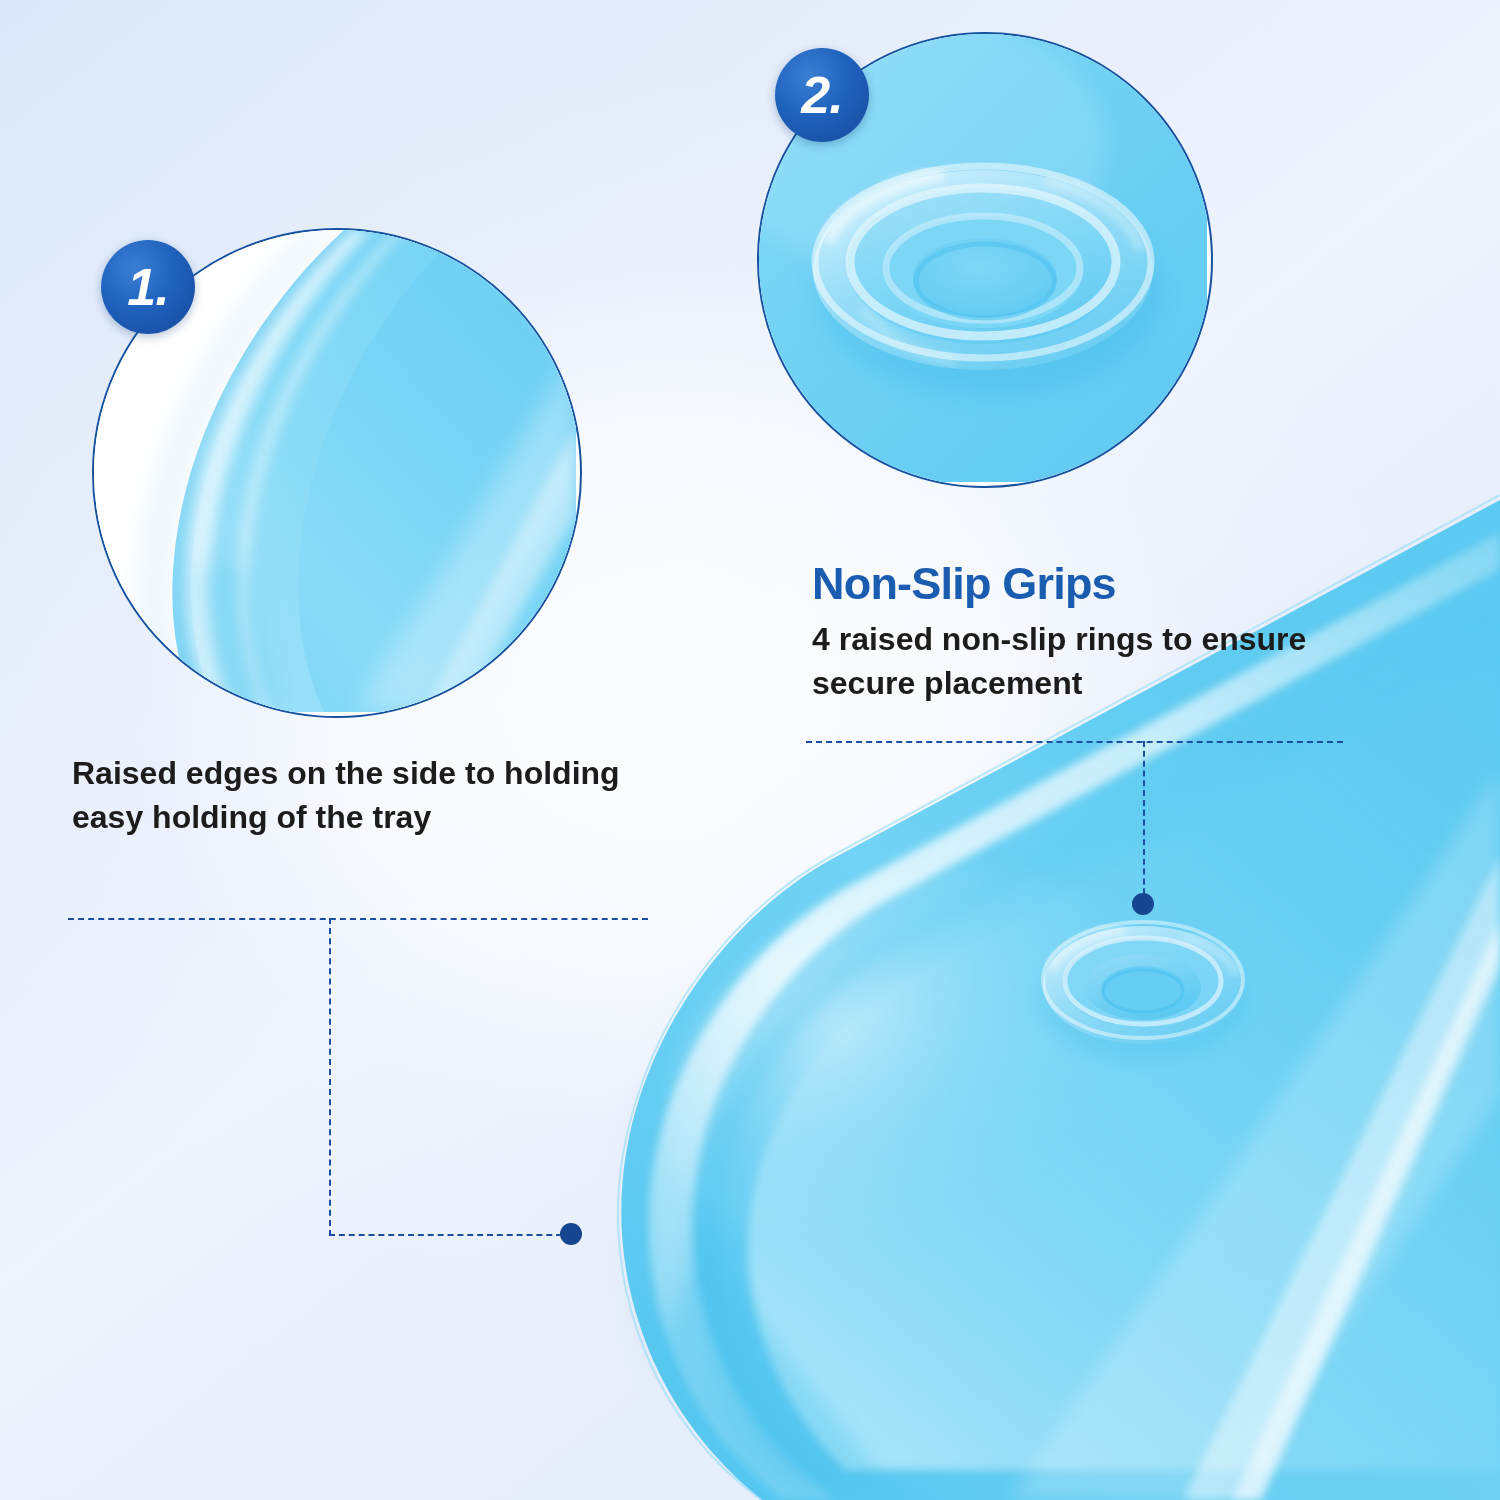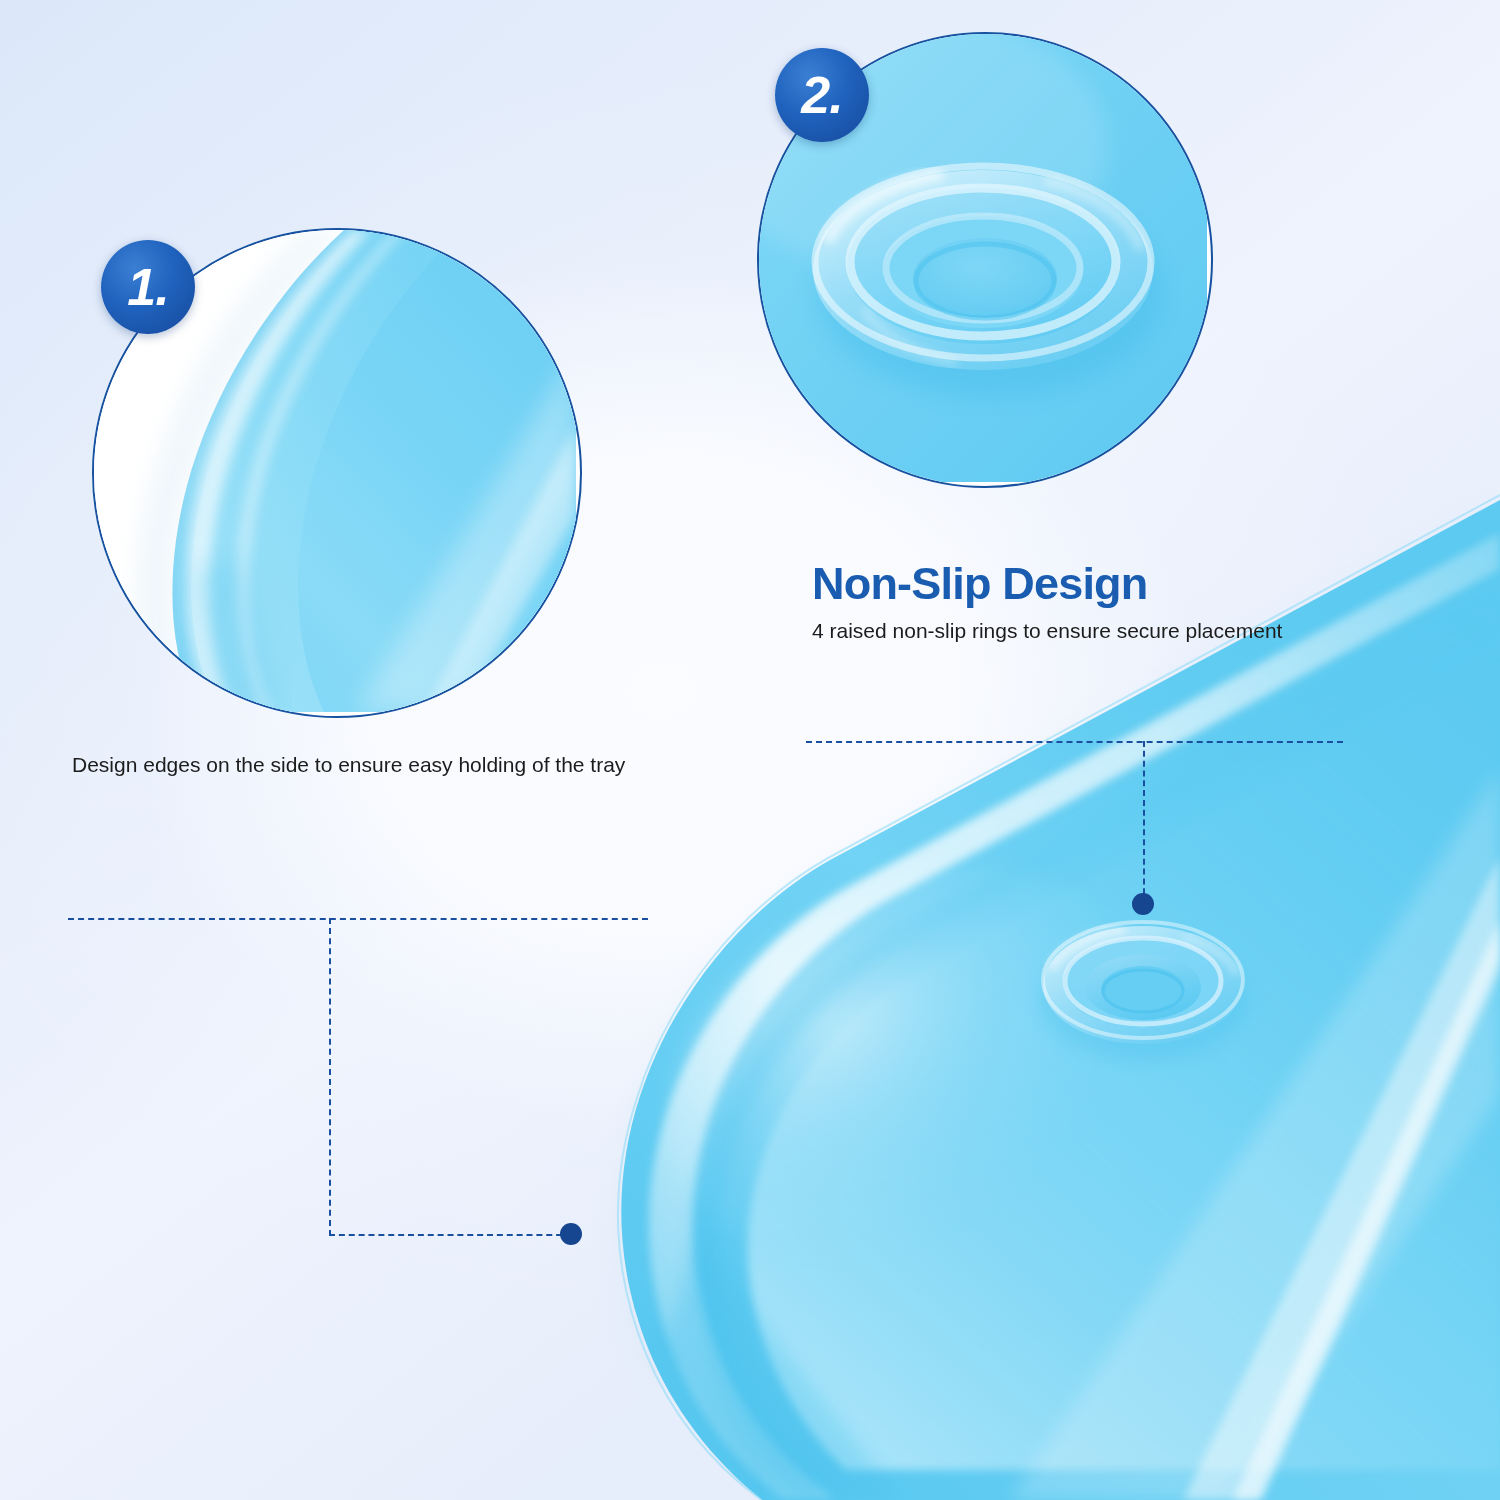--- a/index.html
+++ b/index.html
@@ -76,23 +76,23 @@
     color: #1a5cb0;
     font-size: 45px;
     font-weight: bold;
     letter-spacing: -0.8px;
     line-height: 1.06;
     white-space: nowrap;
   }
   .callout p {
     margin: 9px 0 0 0;
     color: #1c1c1c;
-    font-size: 21px;
+    font-size: 32px;
     line-height: 1.38;
-    font-weight: normal;
+    font-weight: bold;
     max-width: 580px;
   }
   #callout-1 { left: 72px; top: 742px; }
   #callout-2 { left: 812px; top: 560px; }
 
   .leader { position: absolute; }
   .dash-h {
     position: absolute;
     height: 0;
     border-top: 2.5px dashed #1a4fa0;
@@ -338,25 +338,25 @@
   </div>
 
   <div class="badge" id="badge-1">
     <span>1.</span>
   </div>
   <div class="badge" id="badge-2">
     <span>2.</span>
   </div>
 
   <div class="callout" id="callout-1">
-    <p>Design edges on the side to ensure easy holding of the tray</p>
+    <p>Raised edges on the side to holding easy holding of the tray</p>
   </div>
 
   <div class="callout" id="callout-2">
-    <h3>Non-Slip Design</h3>
+    <h3>Non-Slip Grips</h3>
     <p>4 raised non-slip rings to ensure secure placement</p>
   </div>
 
   <div class="leader">
     <div class="dash-h" style="left:68px; top:918px; width:580px;"></div>
     <div class="dash-v" style="left:329px; top:918px; height:318px;"></div>
     <div class="dash-h" style="left:329px; top:1234px; width:243px;"></div>
     <div class="dot" style="left:560px; top:1223px;"></div>
   </div>
 

